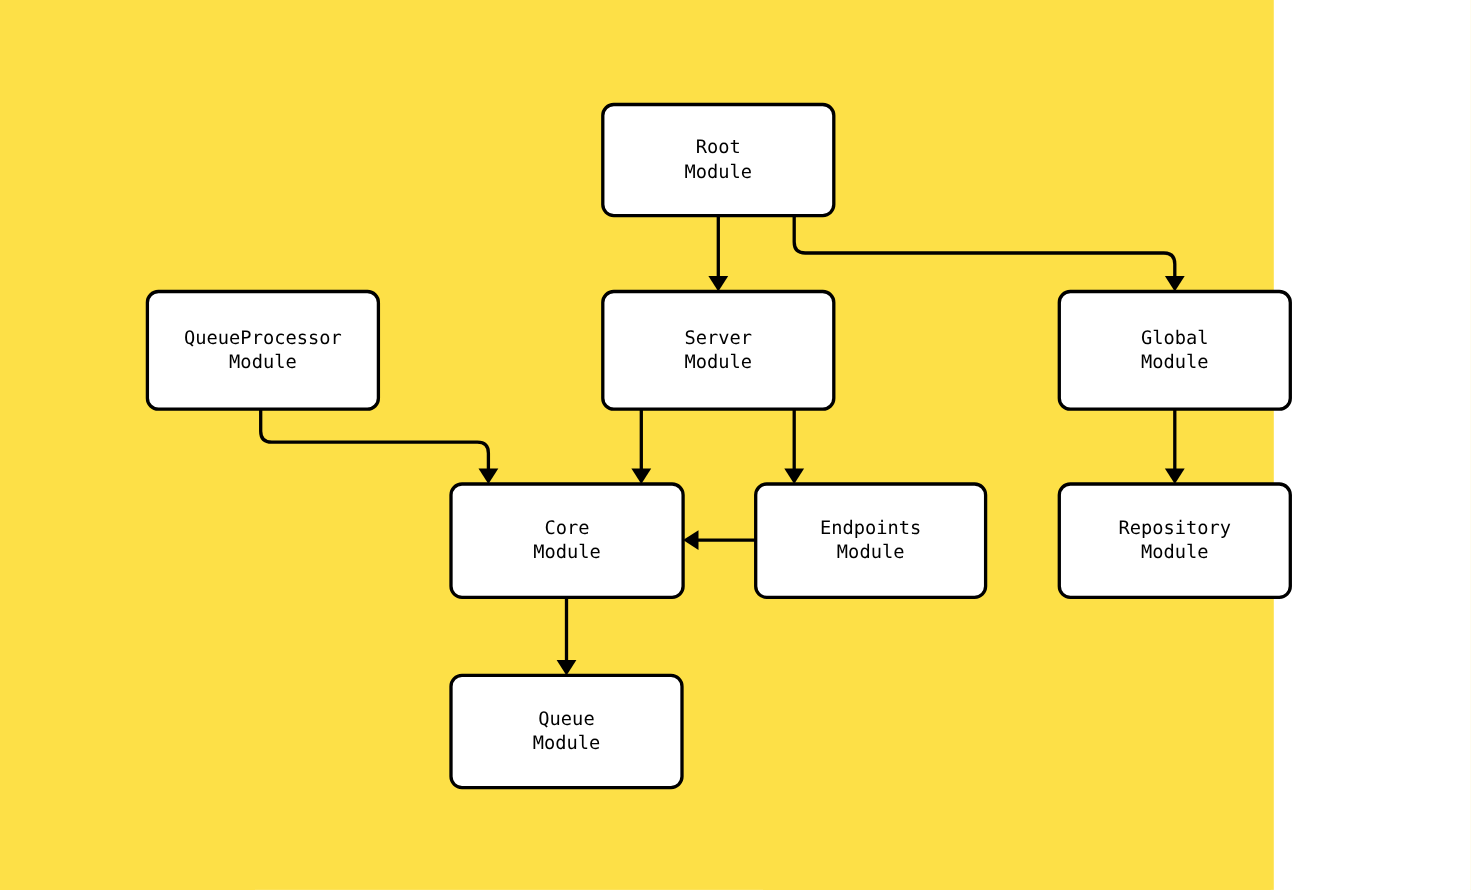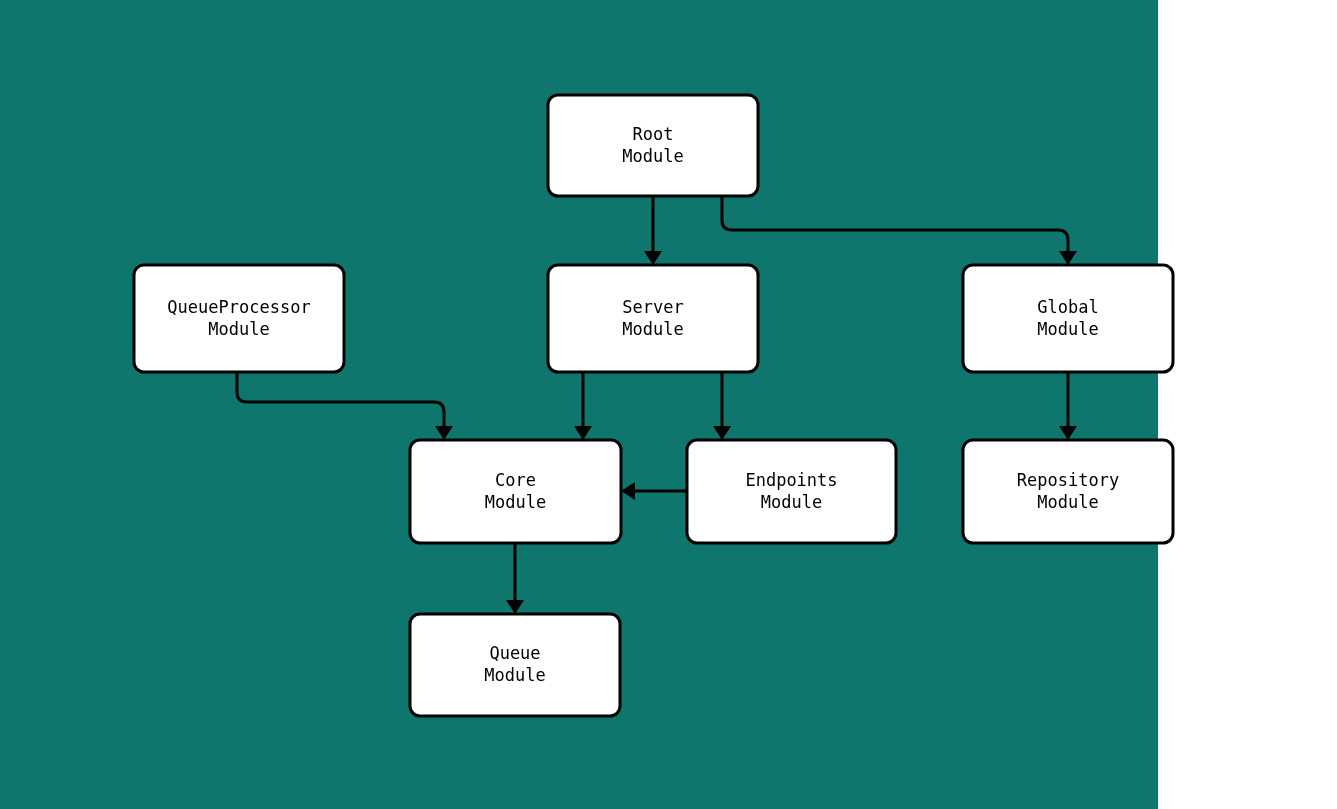--- a/index.html
+++ b/index.html
@@ -11,21 +11,21 @@
   body {
     width: 1337px;
     height: 809px;
     font-family: "DejaVu Sans Mono", "Liberation Mono", monospace;
     overflow: hidden;
   }
   #diagram-root {
     position: relative;
     width: 1158px;
     height: 809px;
-    background: #0f766e;
+    background: #fde047;
   }
   svg#diagram-svg {
     display: block;
     width: 1337px;
     height: 809px;
   }
   .node-box {
     fill: #ffffff;
     stroke: #000000;
     stroke-width: 3;

